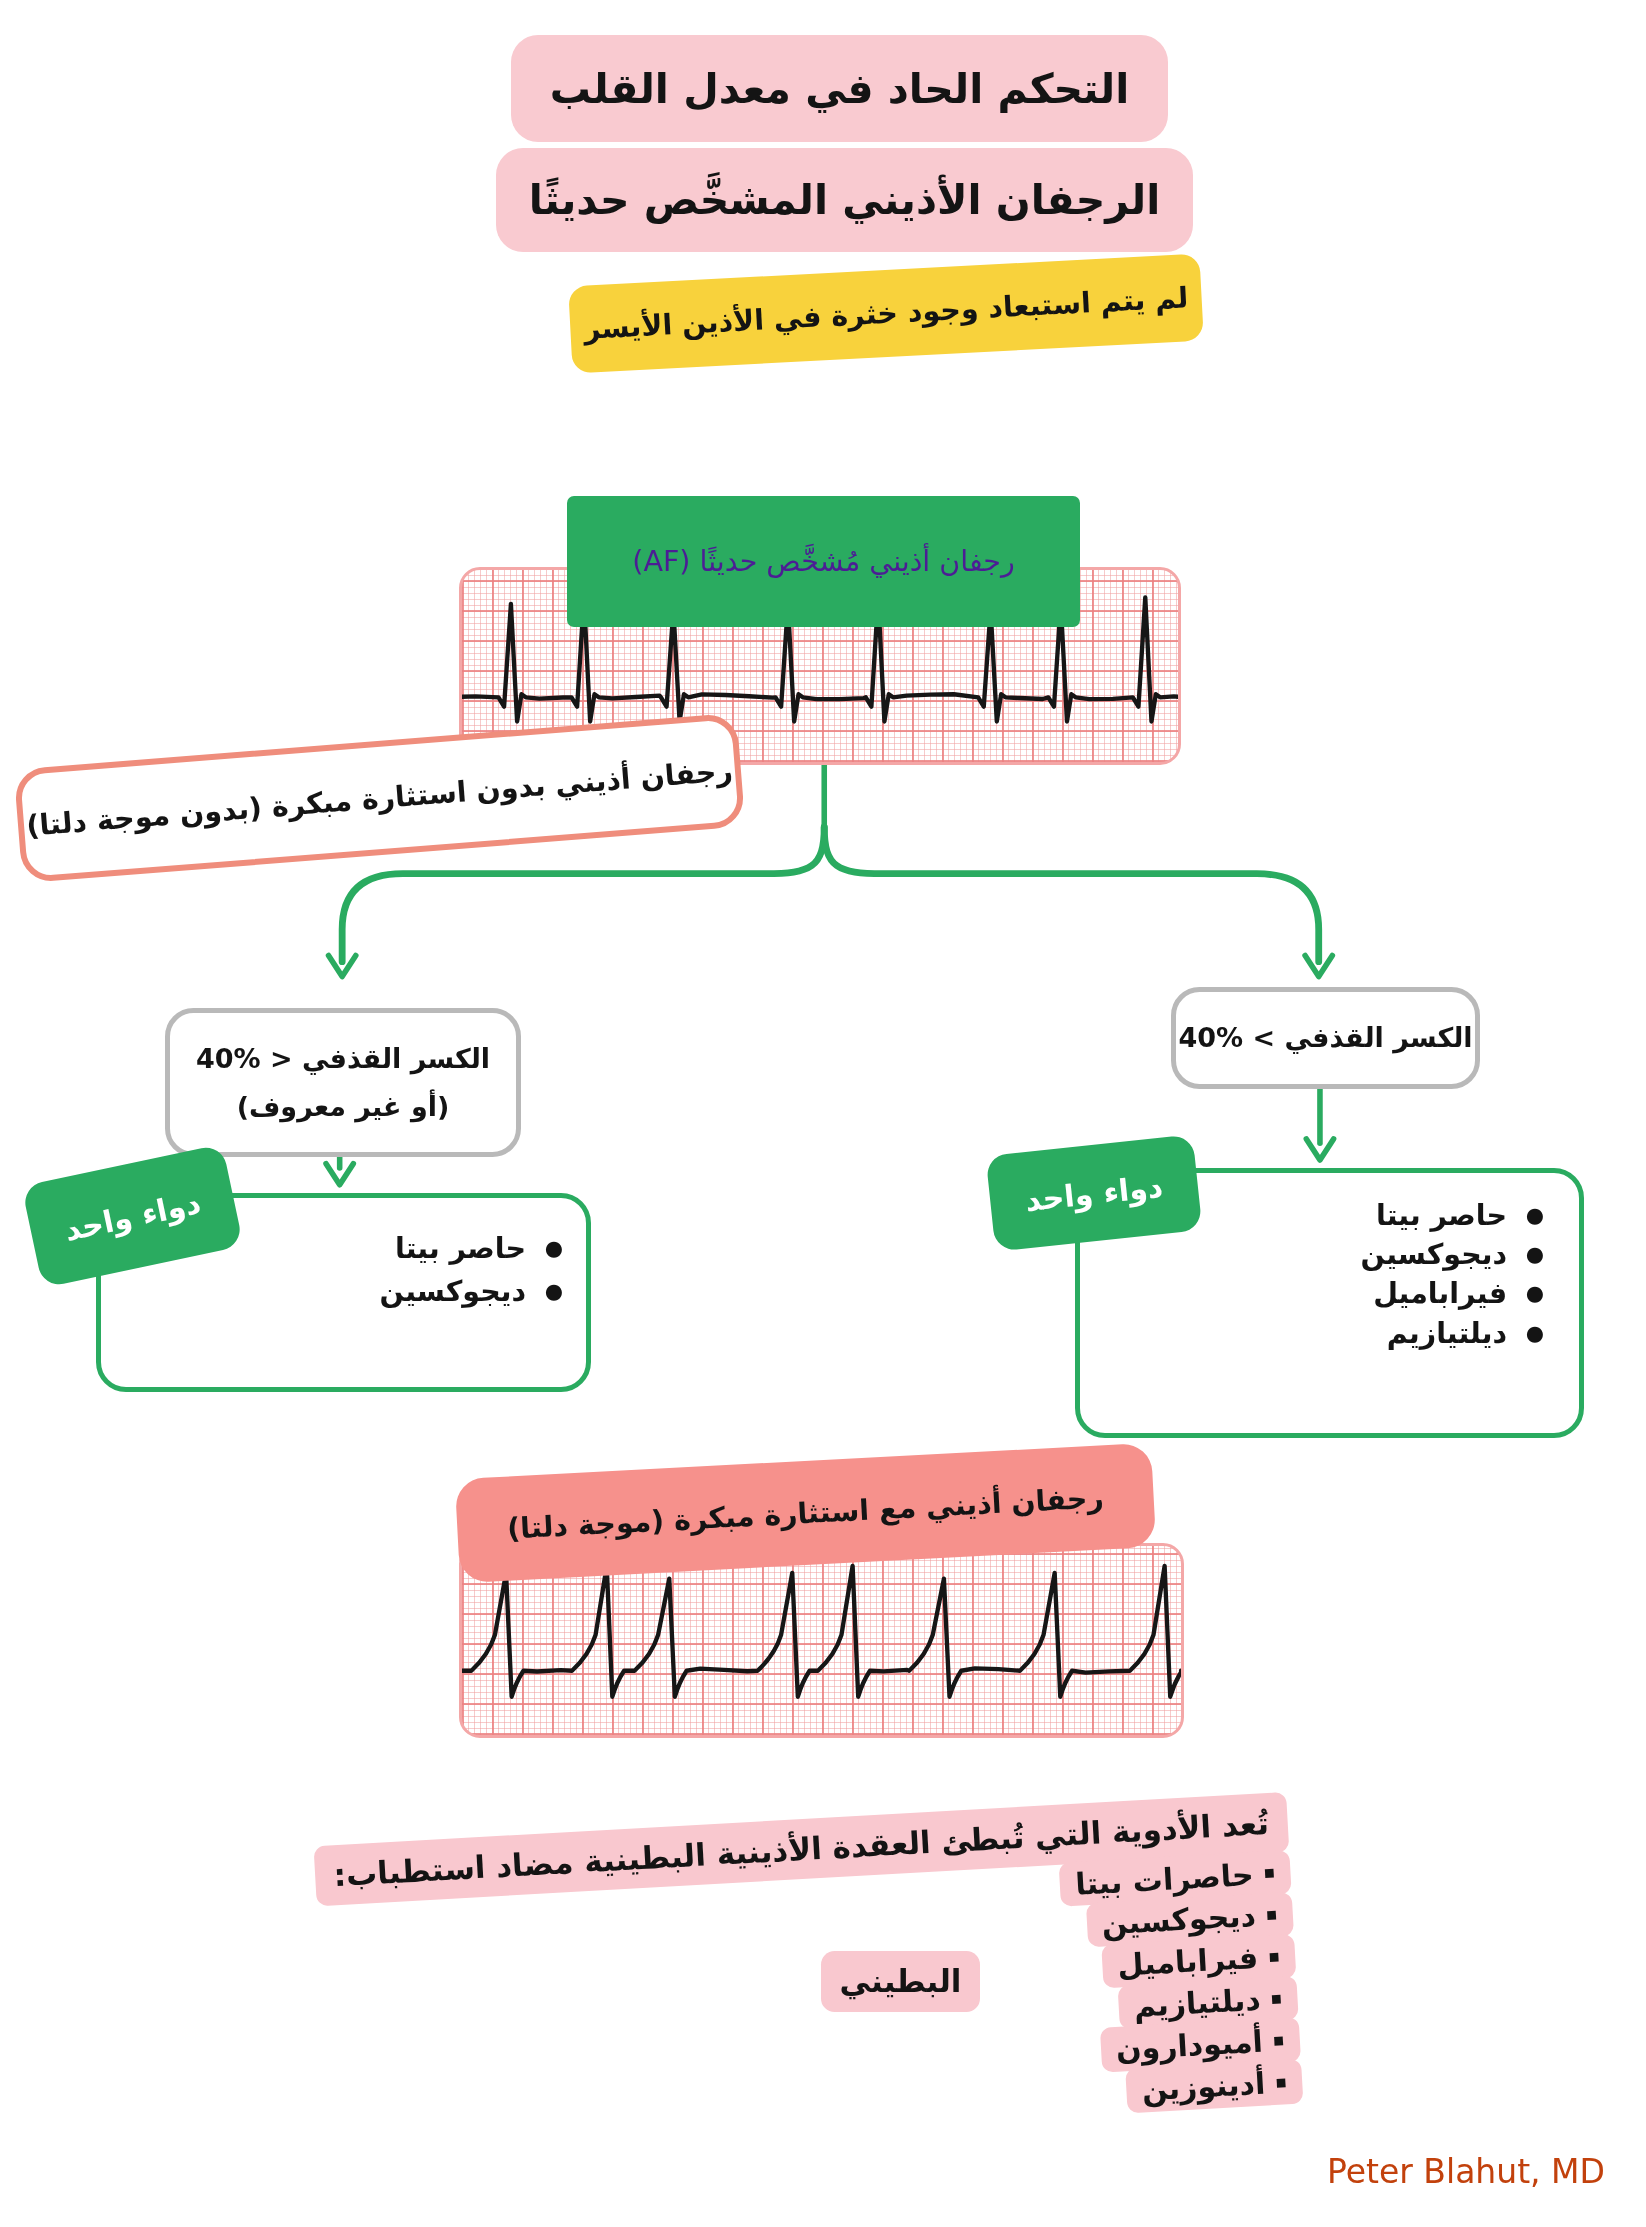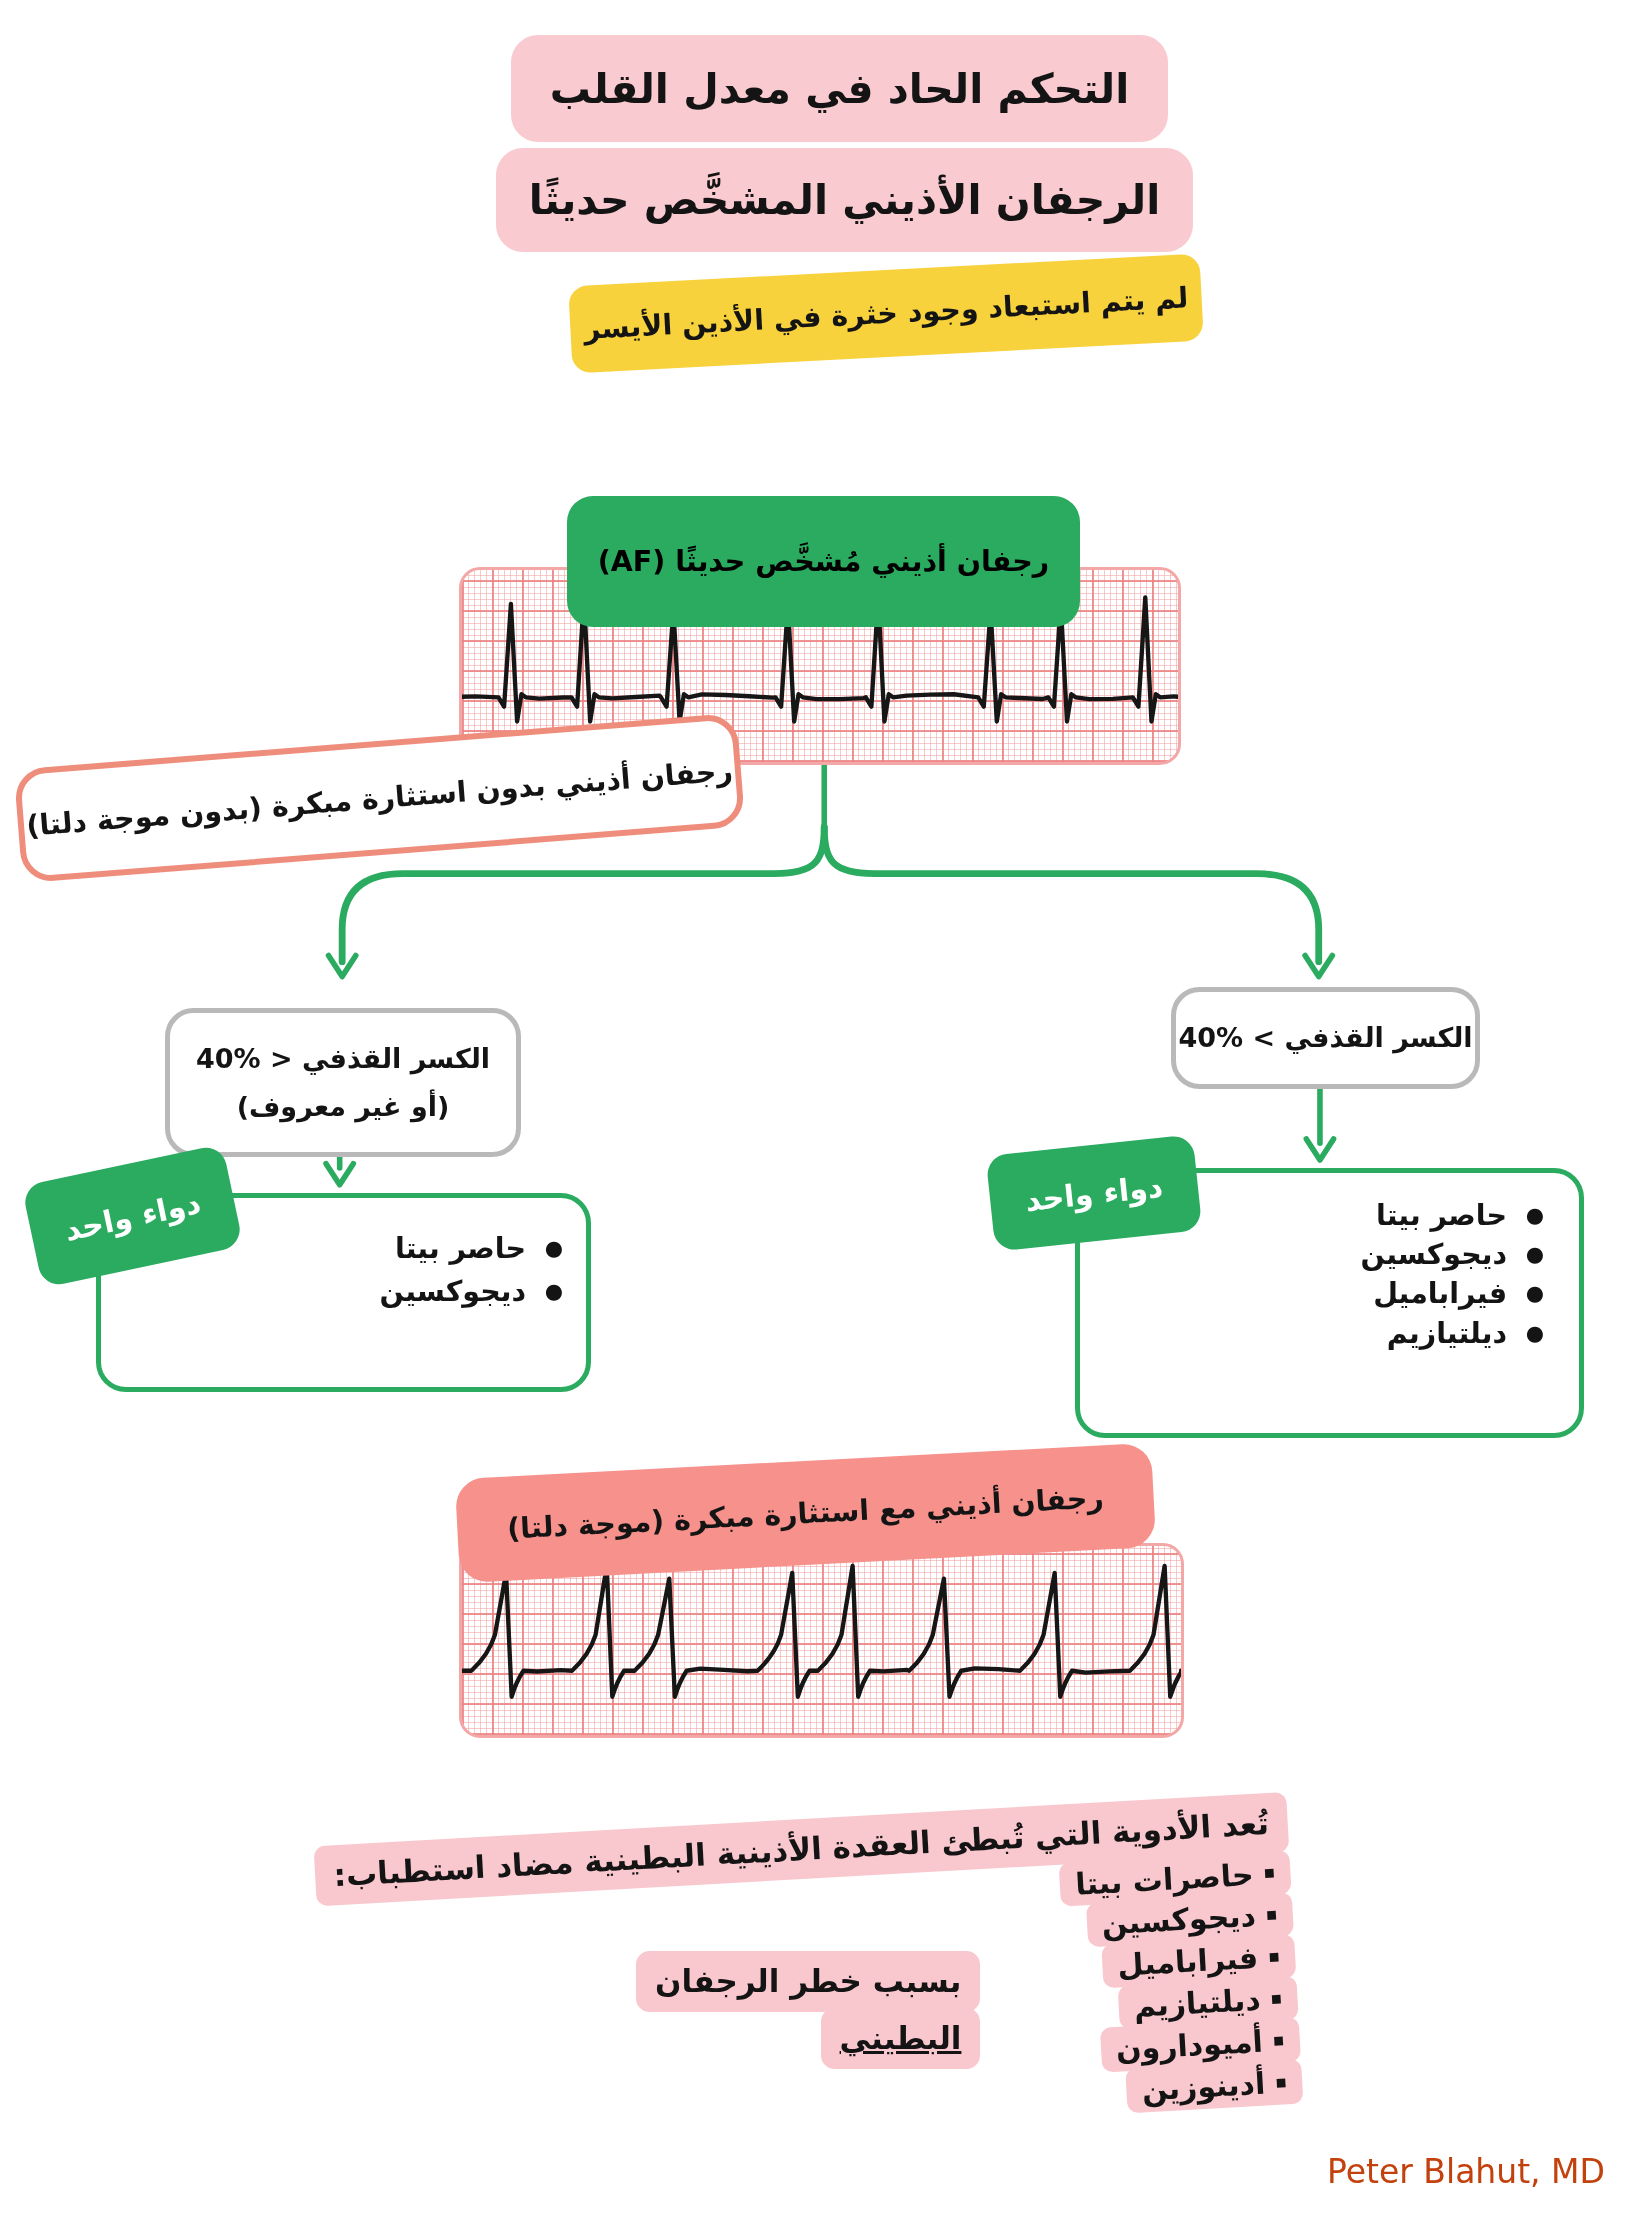--- a/index.html
+++ b/index.html
@@ -13,21 +13,21 @@
   .title-box{
     background:#f9cad0;border-radius:27px;font-weight:bold;font-size:41px;
     color:#141414;z-index:3;margin-top:24px;
   }
   .warning-box{
     background:#f8d23c;border-radius:18.6px;font-weight:bold;font-size:28.5px;
     transform:rotate(-3deg);z-index:3;
   }
   
   .green-box{
-    background:#2aab60;border-radius:26px;color:#000000;font-weight:bold;
+    background:#2aab60;border-radius:7px;color:#4c1d95;font-weight:normal;
     font-size:28.5px;z-index:4;
   }
   .badge{
     background:#2aab60;border-radius:21px;color:#ffffff;font-weight:bold;
     font-size:30px;z-index:5;
   }
   
   .ecg{
     border:3.7px solid #f4a7a7;border-radius:21px;background-color:#ffffff;
     background-image:
@@ -194,20 +194,19 @@
       <span class="sq">▪</span>
       <span>أميودارون</span>
     </div>
       <div class="bar contra-item">
       <span class="sq">▪</span>
       <span>أدينوزين</span>
     </div>
     </div>
 </div>
 <div class="abs reason" style="right:666px;top:1951px;" dir="rtl" lang="ar">
-  <div class="bar">بسبب خطر الرجفان</div>
   <div class="bar">البطيني</div>
 </div>
 
 <div class="abs signature" style="right:41px;top:2152px;">
   <span>Peter Blahut, MD</span>
 </div>
 
 
 </body></html>

